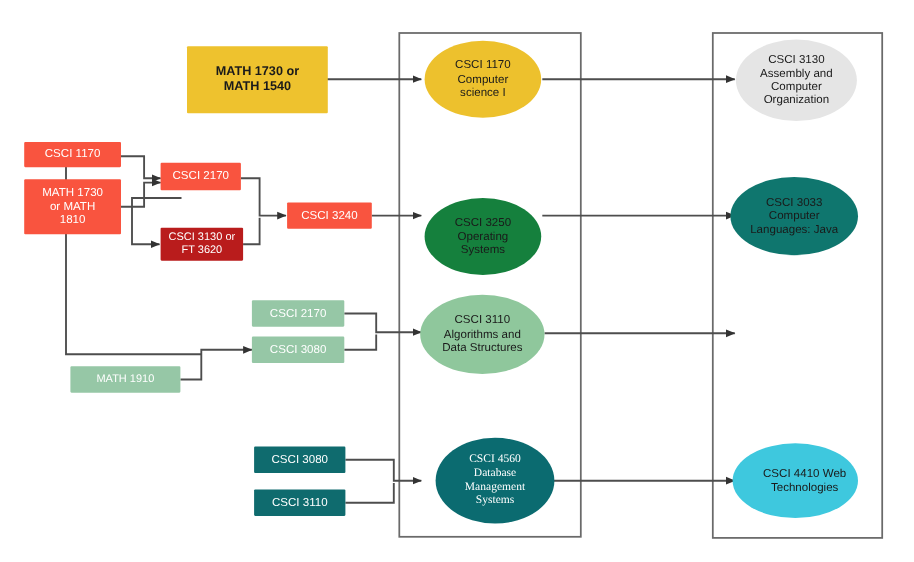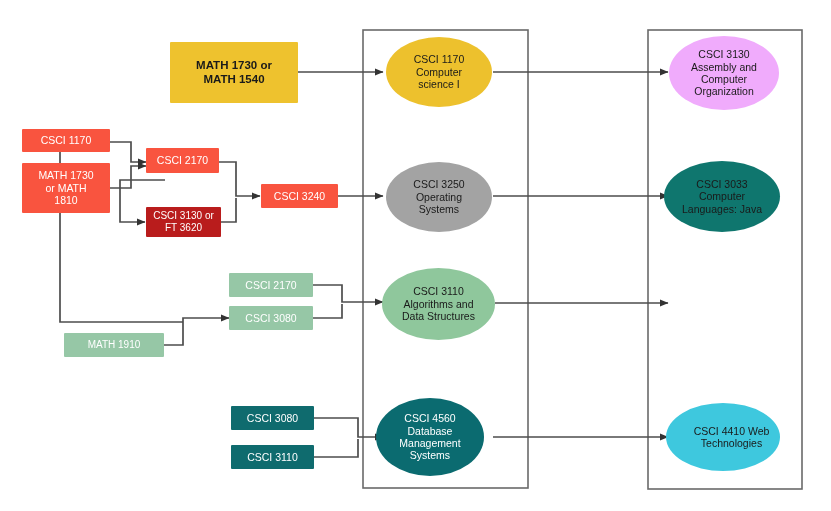--- a/index.html
+++ b/index.html
@@ -105,38 +105,38 @@
   </div>
   <div class="node rect" style="left:231px;top:445px;width:83px;height:24px;background:#0f6b6e;color:#ffffff;font-size:10.5px;">
     <span class="lbl">CSCI 3110</span>
   </div>
 
   <div class="node ell" style="left:386px;top:37px;width:106px;height:70px;background:#edc12d;color:#1a1a1a;font-size:10.5px;">
     <span class="lbl" style="white-space:pre-line;">CSCI 1170
 Computer
 science I</span>
   </div>
-  <div class="node ell" style="left:386px;top:162px;width:106px;height:70px;background:#a3a3a3;color:#1a1a1a;font-size:10.5px;">
+  <div class="node ell" style="left:386px;top:180px;width:106px;height:70px;background:#15803d;color:#1a1a1a;font-size:10.5px;">
     <span class="lbl" style="white-space:pre-line;">CSCI 3250
 Operating
 Systems</span>
   </div>
   <div class="node ell" style="left:382px;top:268px;width:113px;height:72px;background:#8fc79c;color:#1a1a1a;font-size:10.5px;">
     <span class="lbl" style="white-space:pre-line;">CSCI 3110
 Algorithms and
 Data Structures</span>
   </div>
-  <div class="node ell" style="left:376px;top:398px;width:108px;height:78px;background:#0b6b70;color:#ffffff;font-size:10.5px;">
+  <div class="node ell" style="left:396px;top:398px;width:108px;height:78px;background:#0b6b70;color:#ffffff;font-size:10.5px;font-family:Liberation Serif, serif;">
     <span class="lbl" style="white-space:pre-line;">CSCI 4560
 Database
 Management
 Systems</span>
   </div>
 
-  <div class="node ell" style="left:669px;top:36px;width:110px;height:74px;background:#f0abfc;color:#1a1a1a;font-size:10.5px;">
+  <div class="node ell" style="left:669px;top:36px;width:110px;height:74px;background:#e5e5e5;color:#1a1a1a;font-size:10.5px;">
     <span class="lbl" style="white-space:pre-line;">CSCI 3130
 Assembly and
 Computer
 Organization</span>
   </div>
   <div class="node ell" style="left:664px;top:161px;width:116px;height:71px;background:#0f766e;color:#1a1a1a;font-size:10.5px;text-align:center;">
     <span class="lbl" style="white-space:pre-line;">CSCI 3033
 Computer
 Languages: Java</span>
   </div>

